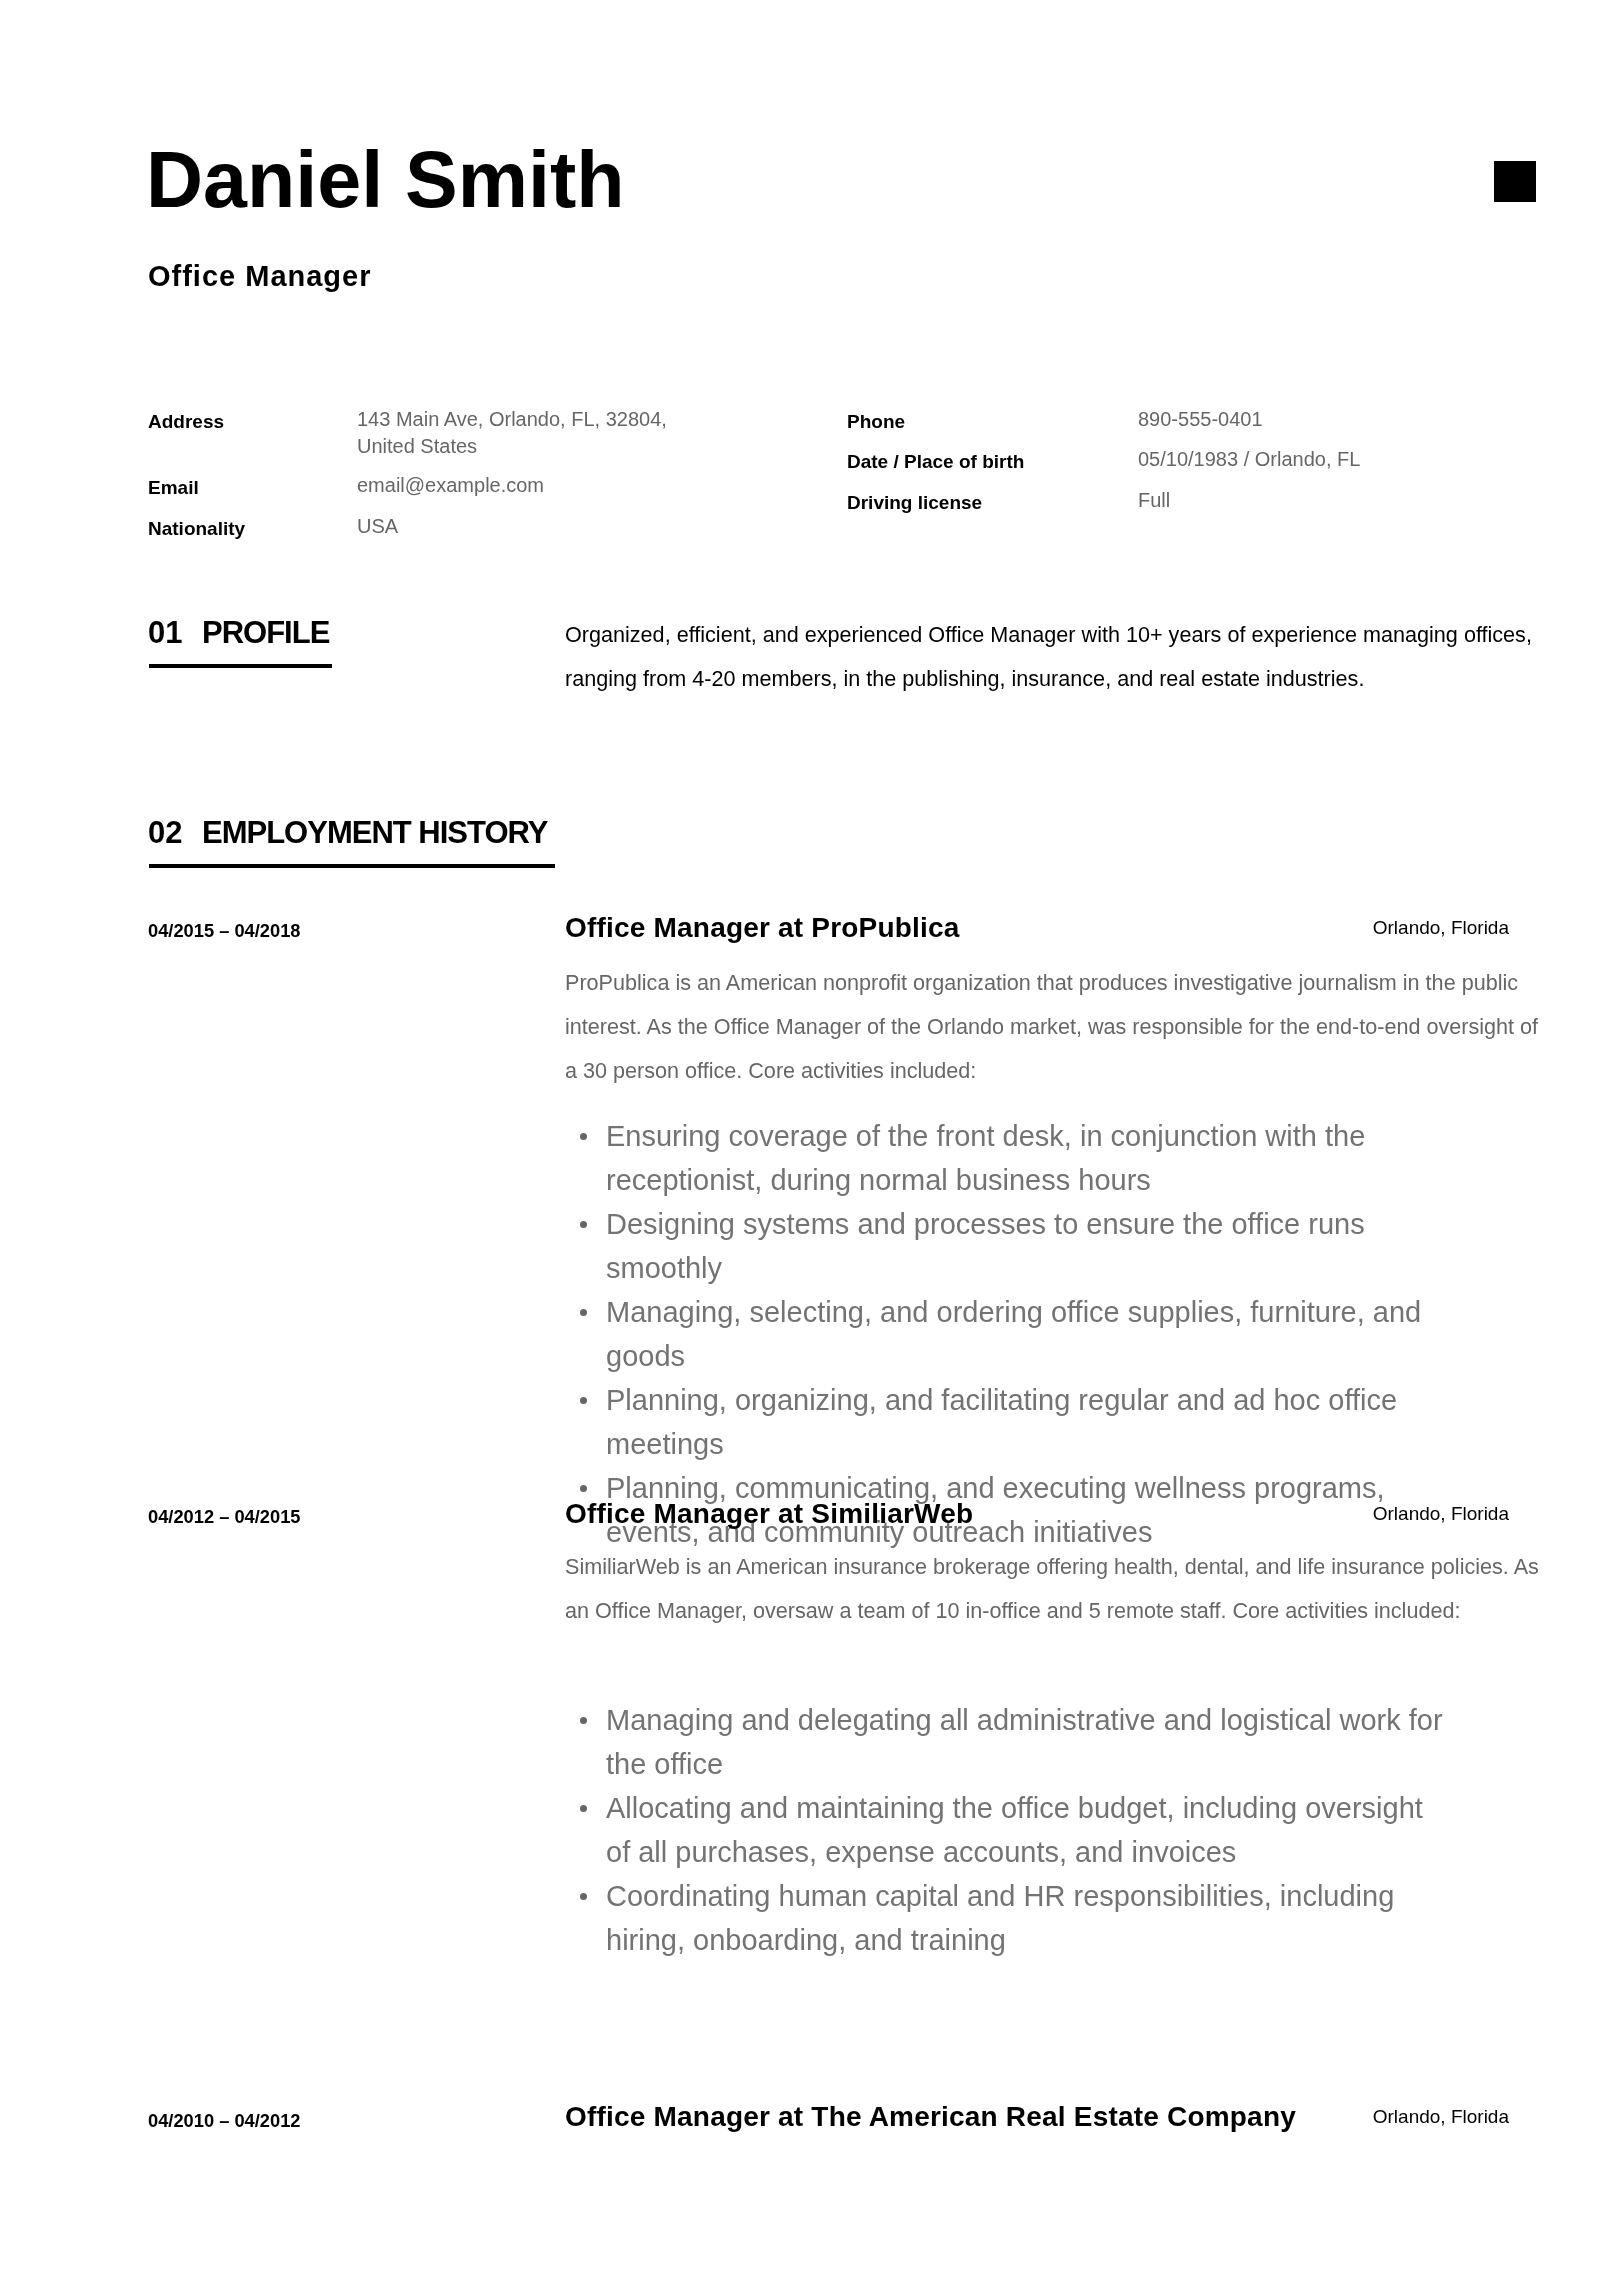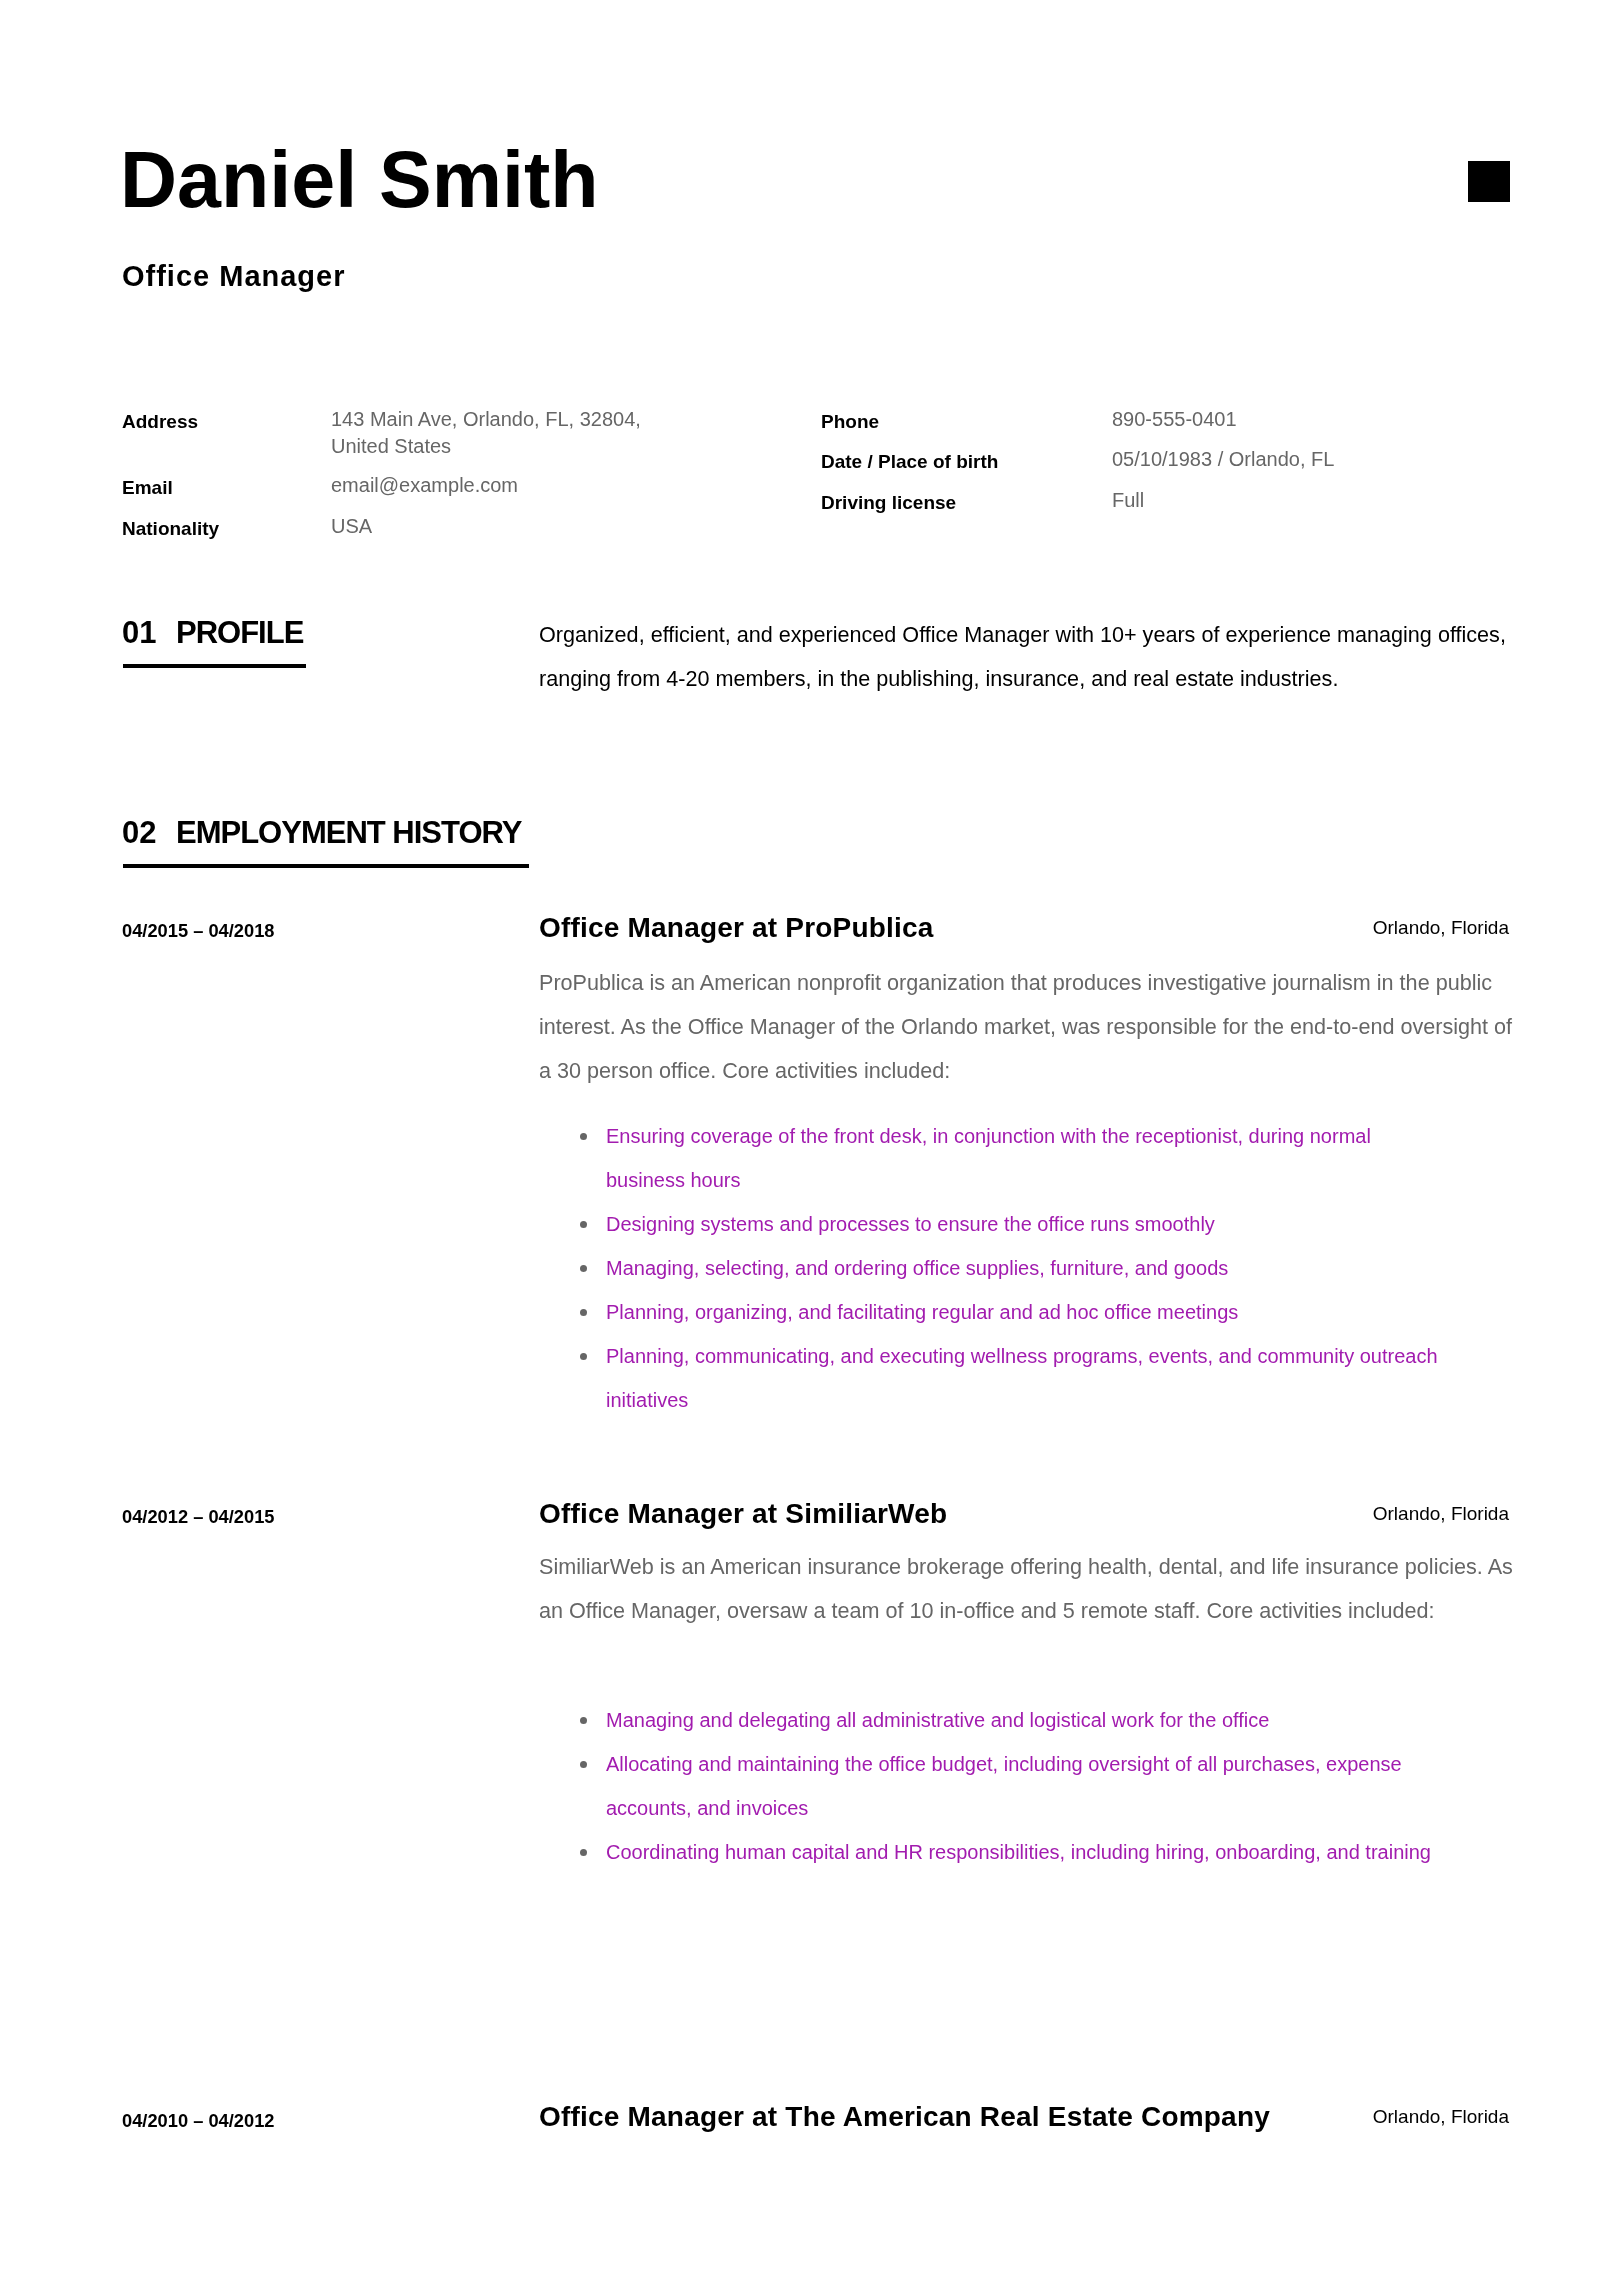--- a/index.html
+++ b/index.html
@@ -1,20 +1,20 @@
 <!DOCTYPE html>
 <html style="font-size:10.5px"><head>
   <meta charset="utf-8">
   <style>
     html, body { margin: 0; padding: 0; background: #ffffff; }
     body {
       width: 1622px; height: 2295px; position: relative; overflow: hidden;
       font-family: "Liberation Sans", sans-serif; color: #000;
     }
-    .abs { position: absolute; }
+    .abs { position: absolute; margin-left: 26px; }
     .name {
       left: 120px; top: 131px; font-size: 79px; font-weight: bold; line-height: 98px;
       letter-spacing: 0px; white-space: nowrap;
     }
     .headline {
       left: 122px; top: 259px; font-size: 29px; font-weight: bold; line-height: 34px;
       letter-spacing: 1px; white-space: nowrap;
     }
     .square { left: 1468px; top: 161px; width: 42px; height: 41px; background: #000; }
 
@@ -36,21 +36,21 @@
     }
 
     .job-date { font-size: 18.3px; font-weight: bold; line-height: 26px; white-space: nowrap; }
     .job-title { font-size: 28px; font-weight: bold; line-height: 34px; white-space: nowrap; letter-spacing: 0.2px; }
     .job-location { font-size: 19px; line-height: 26px; white-space: nowrap; text-align: right; }
     .job-desc {
       width: 975px; font-size: 21.6px; line-height: 44px; color: #666666;
     }
     .job-bullets {
       list-style: none; margin: 0; padding: 0; width: 916px;
-      font-size: 20px; line-height: 44px; color: #a21caf;
+      font-size: 29px; line-height: 44px; color: #737373;
     }
     .job-bullets li { position: relative; padding-left: 67px; }
     .job-bullets li .dot {
       position: absolute; left: 41px; top: 19px; width: 7.2px; height: 7.2px; border-radius: 50%;
       background: #666666;
     }
   </style>
 </head>
 <body>
 

